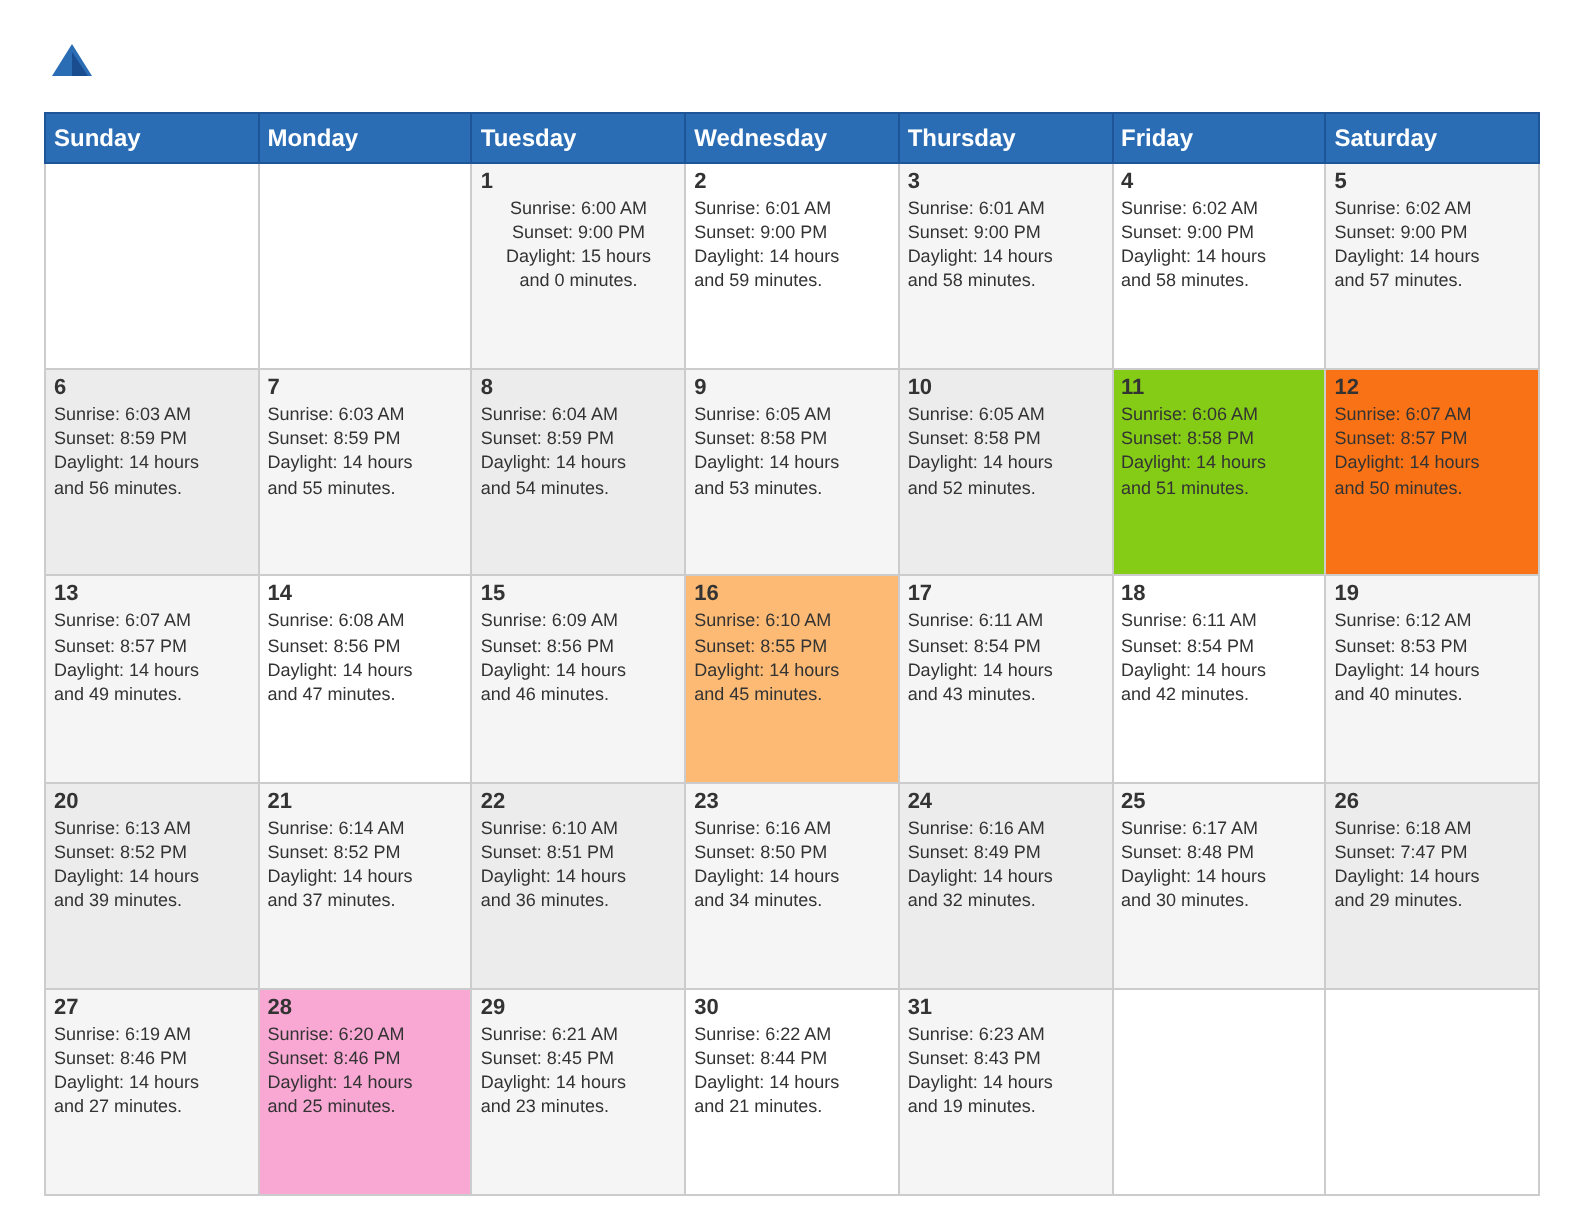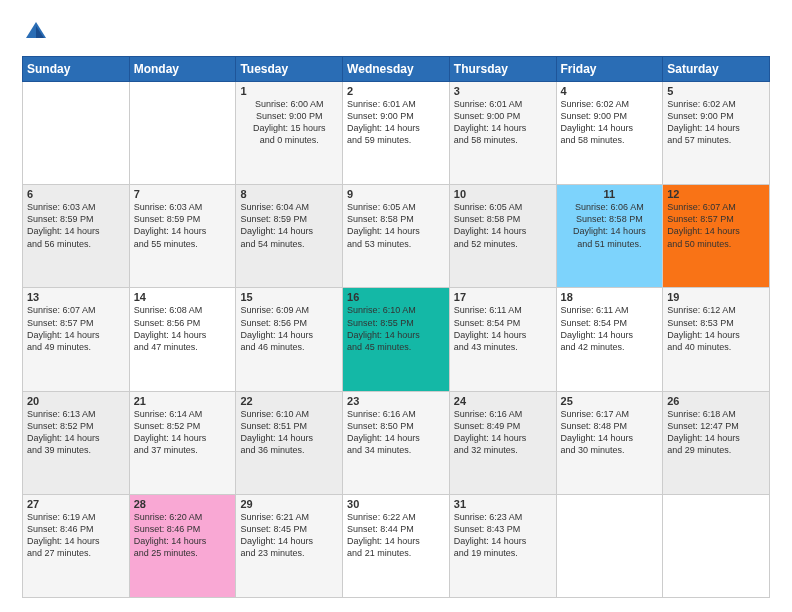--- a/index.html
+++ b/index.html
@@ -207,21 +207,21 @@
 Daylight: 14 hours
 and 53 minutes.</div>
           </td>
           <td style="background: rgb(236, 236, 236);">
             <span class="day-num">10</span>
             <div class="day-info" style="white-space: pre-line;">Sunrise: 6:05 AM
 Sunset: 8:58 PM
 Daylight: 14 hours
 and 52 minutes.</div>
           </td>
-          <td style="background: #7dd3fc; text-align: center;">
+          <td style="background: #84cc16;">
             <span class="day-num">11</span>
             <div class="day-info" style="white-space: pre-line;">Sunrise: 6:06 AM
 Sunset: 8:58 PM
 Daylight: 14 hours
 and 51 minutes.</div>
           </td>
           <td style="background: #f97316;">
             <span class="day-num">12</span>
             <div class="day-info" style="white-space: pre-line;">Sunrise: 6:07 AM
 Sunset: 8:57 PM
@@ -244,21 +244,21 @@
 Daylight: 14 hours
 and 47 minutes.</div>
           </td>
           <td style="background: rgb(245, 245, 245);">
             <span class="day-num">15</span>
             <div class="day-info" style="white-space: pre-line;">Sunrise: 6:09 AM
 Sunset: 8:56 PM
 Daylight: 14 hours
 and 46 minutes.</div>
           </td>
-          <td style="background: #14b8a6;">
+          <td style="background: #fdba74;">
             <span class="day-num">16</span>
             <div class="day-info" style="white-space: pre-line;">Sunrise: 6:10 AM
 Sunset: 8:55 PM
 Daylight: 14 hours
 and 45 minutes.</div>
           </td>
           <td style="background: rgb(245, 245, 245);">
             <span class="day-num">17</span>
             <div class="day-info" style="white-space: pre-line;">Sunrise: 6:11 AM
 Sunset: 8:54 PM
@@ -319,21 +319,21 @@
           <td style="background: rgb(245, 245, 245);">
             <span class="day-num">25</span>
             <div class="day-info" style="white-space: pre-line;">Sunrise: 6:17 AM
 Sunset: 8:48 PM
 Daylight: 14 hours
 and 30 minutes.</div>
           </td>
           <td style="background: rgb(236, 236, 236);">
             <span class="day-num">26</span>
             <div class="day-info" style="white-space: pre-line;">Sunrise: 6:18 AM
-Sunset: 12:47 PM
+Sunset: 7:47 PM
 Daylight: 14 hours
 and 29 minutes.</div>
           </td>
         </tr>
         <tr>
           <td style="background: rgb(245, 245, 245);">
             <span class="day-num">27</span>
             <div class="day-info" style="white-space: pre-line;">Sunrise: 6:19 AM
 Sunset: 8:46 PM
 Daylight: 14 hours

